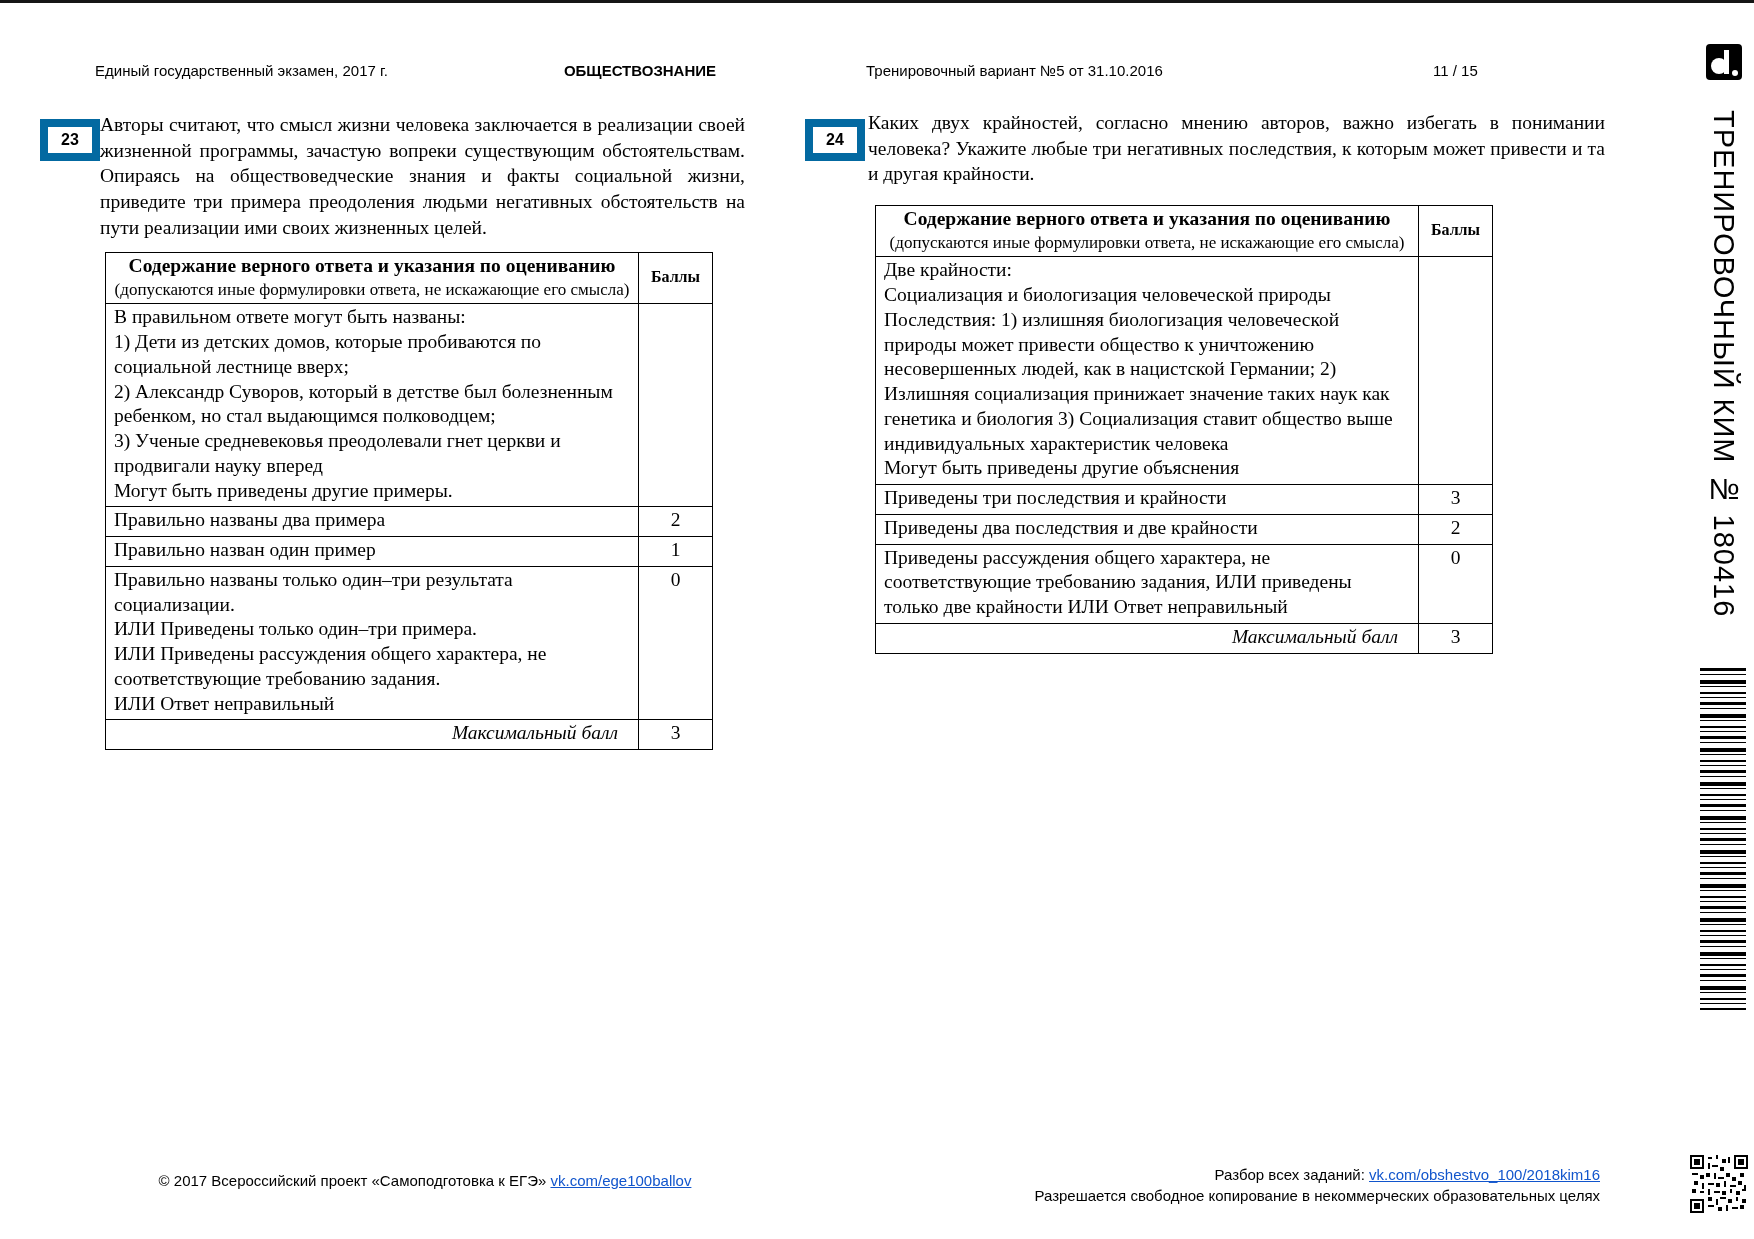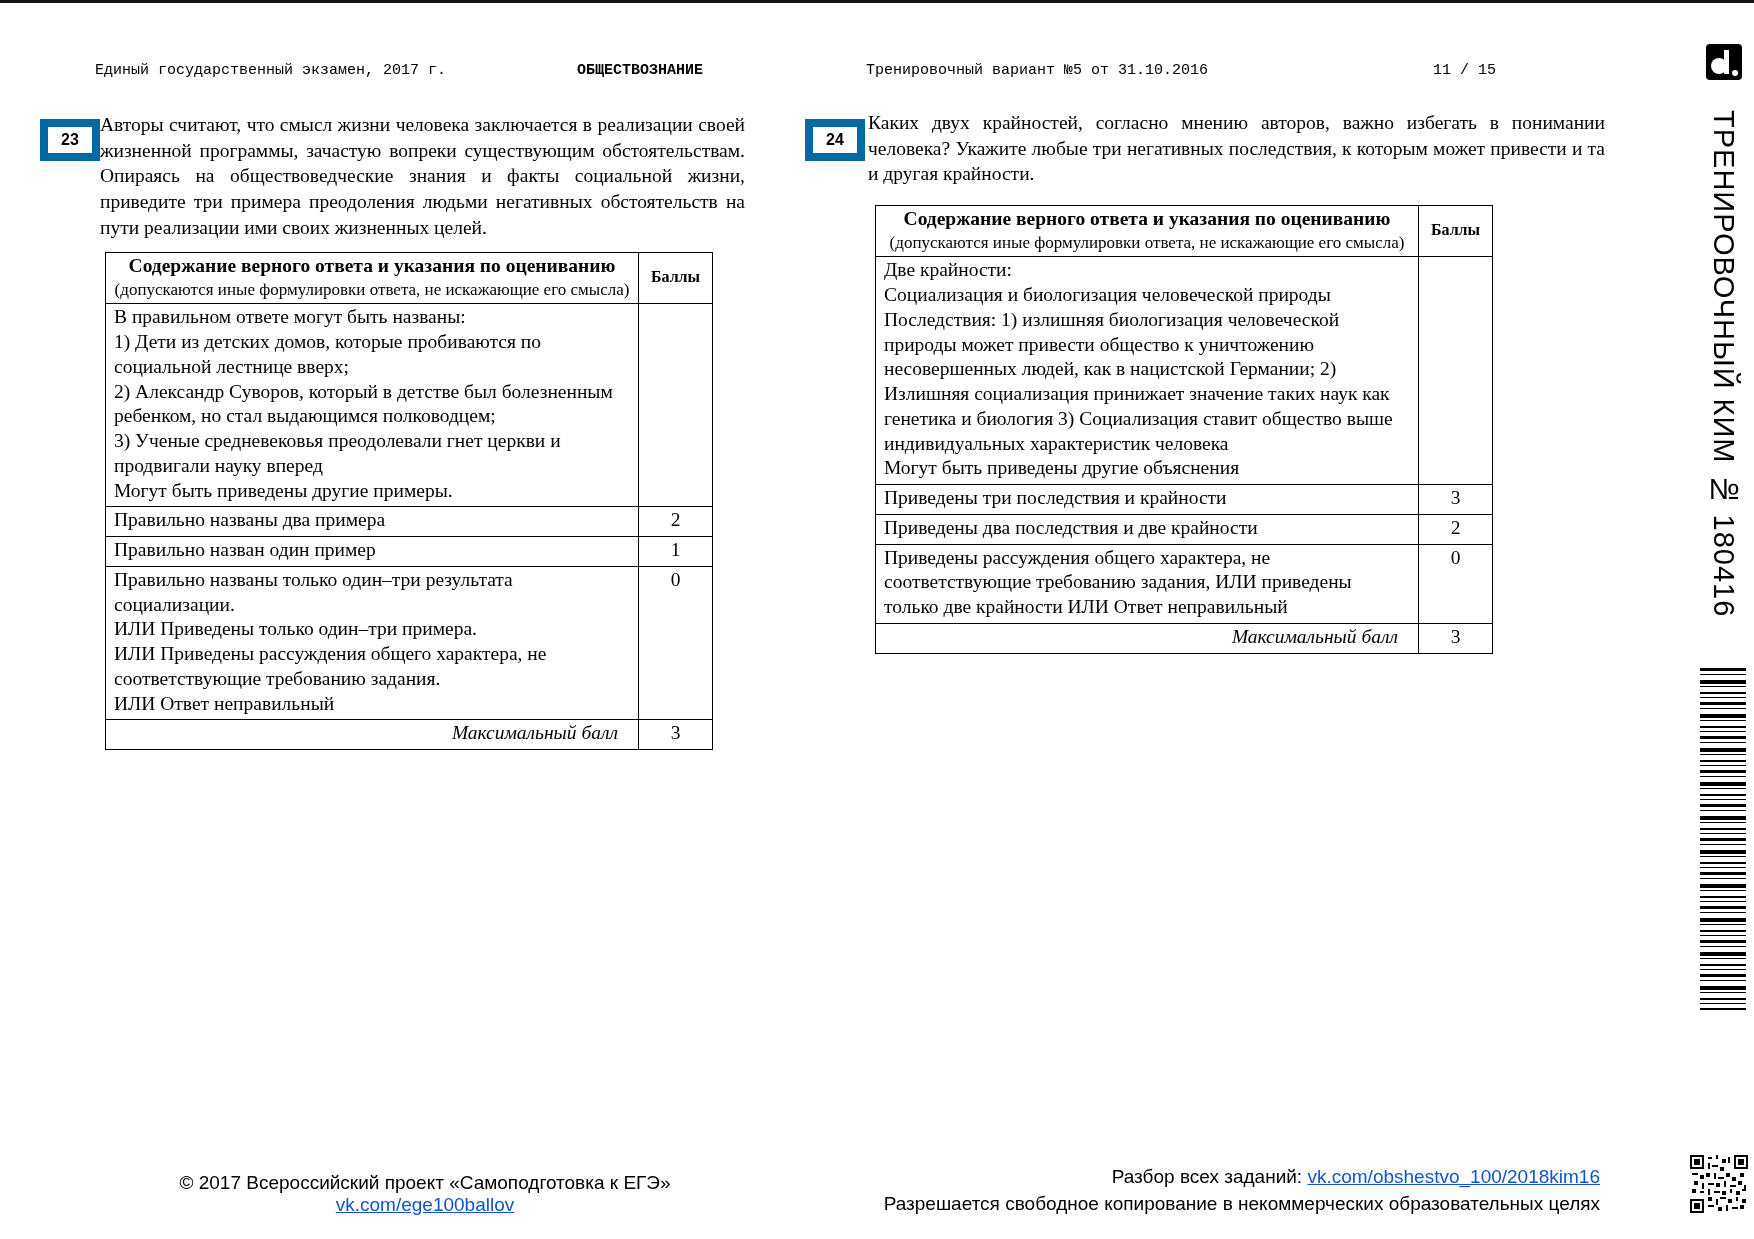--- a/index.html
+++ b/index.html
@@ -4,21 +4,21 @@
 <style>
   html,body { margin:0; padding:0; background:#9a9a9a; }
   .page {
     position:relative; width:1754px; height:1239px; margin:0 auto;
     background:#ffffff; color:#000; overflow:hidden;
     font-family:"Liberation Serif", serif;
   }
   .topline { position:absolute; top:0; left:0; width:100%; height:3px; background:#151515; }
 
   
-  .sans { font-family:Liberation Mono, monospace; }
+  .sans { font-family:Liberation Sans, sans-serif; }
   .hdr { position:absolute; font-size:15px; white-space:nowrap; }
   .hdr-center { left:400px; width:480px; text-align:center; font-weight:bold; }
 
   
   .qbox {
     position:absolute; width:44px; height:26px; border:8px solid #0369a1;
     display:flex; align-items:center; justify-content:center;
     font-family:"Liberation Sans", sans-serif; font-weight:bold; font-size:16px;
     background:#fff;
   }
@@ -59,21 +59,21 @@
       #000 18px, #000 19px,
       #fff 19px, #fff 24px,
       #000 24px, #000 26px,
       #fff 26px, #fff 29px,
       #000 29px, #000 30px,
       #fff 30px, #fff 34px
     );
   }
   .qr { position:absolute; right:6px; bottom:26px; width:58px; height:58px; }
 
-  .ftr { position:absolute; font-family:"Liberation Sans", sans-serif; font-size:19px; }
+  .ftr { position:absolute; font-family:"Liberation Sans", sans-serif; font-size:15px; }
   .ftr a { color:#1155cc; text-decoration:underline; cursor:pointer; }
   .ftr-left { left:100px; top:1172px; width:650px; text-align:center; }
   .ftr-right { left:860px; top:1164px; width:740px; text-align:right; line-height:1.4; }
 </style>
 </head>
 <body>
 
 <div class="page">
   <div class="topline"></div>
 

